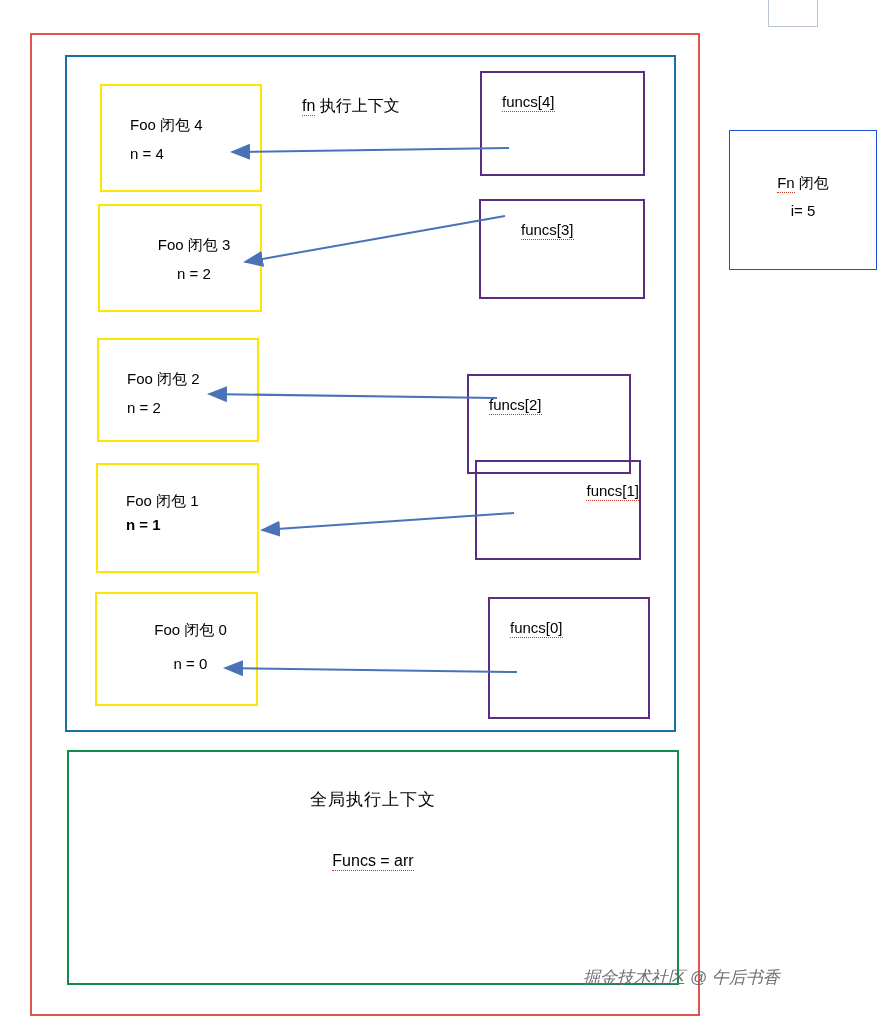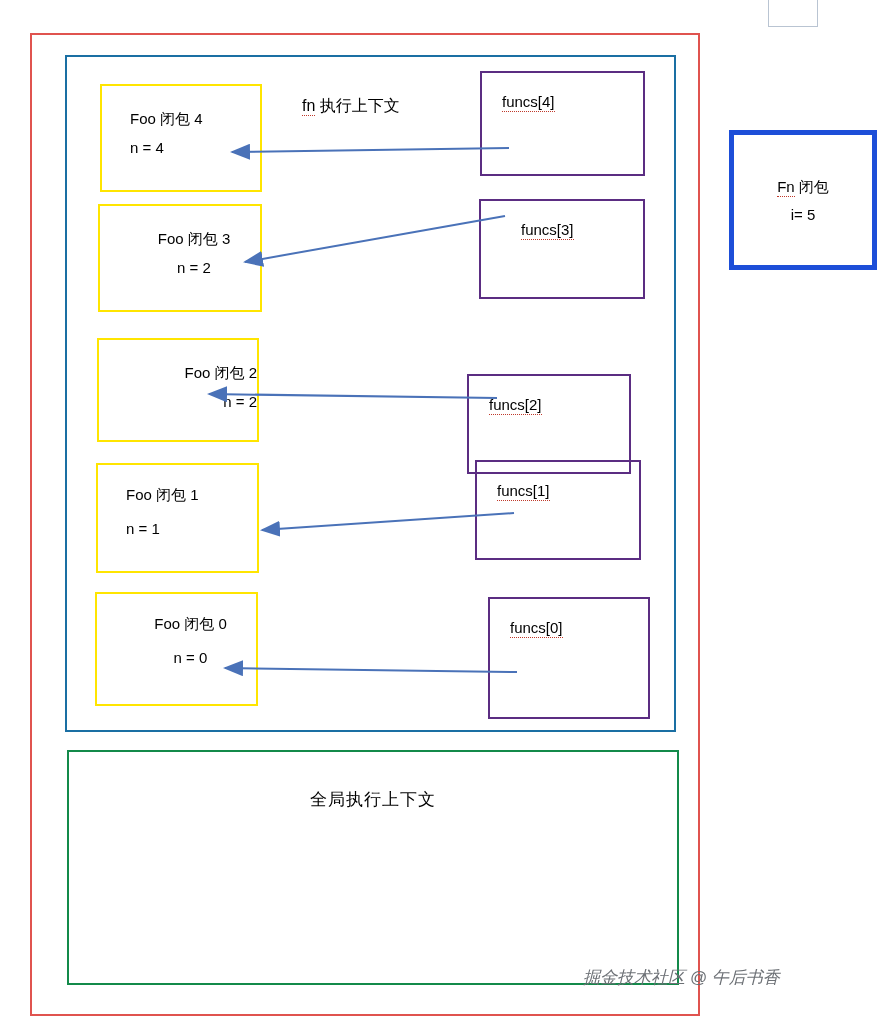--- a/index.html
+++ b/index.html
@@ -65,21 +65,21 @@
   .fn-context-label .sp {
     border-bottom: 1px dotted #c0392b;
     padding-bottom: 1px;
   }
 
   
   .closure {
     position: absolute;
     border: 2px solid #ffe500;
     box-sizing: border-box;
-    padding: 18px 0 0 28px;
+    padding: 24px 0 0 28px;
     font-size: 15px;
     color: #000;
     line-height: 1.95;
   }
   .closure .ttl { display: block; }
   .closure .val { display: block; }
 
   
   .funcs {
     position: absolute;
@@ -126,21 +126,21 @@
     padding-bottom: 1px;
   }
 
   
   .fn-closure {
     position: absolute;
     left: 712px;
     top: 130px;
     width: 148px;
     height: 140px;
-    border: 5px solid #1d4ed8;
+    border: 1px solid #1d4ed8;
     box-sizing: border-box;
     text-align: center;
     font-size: 15px;
     padding-top: 38px;
     line-height: 1.85;
   }
   .fn-closure .sp {
     border-bottom: 1px dotted #c0392b;
     padding-bottom: 1px;
   }
@@ -183,57 +183,60 @@
   <div class="closure" style="left:83px; top:84px; width:162px; height:108px;">
     <span class="ttl">Foo 闭包 4</span>
     <span class="val">n = 4</span>
   </div>
 
   <div class="closure" style="left:81px; top:204px; width:164px; height:108px;text-align:center;">
     <span class="ttl">Foo 闭包 3</span>
     <span class="val">n = 2</span>
   </div>
 
-  <div class="closure" style="left:80px; top:338px; width:162px; height:104px;text-align:right;">
+  <div class="closure" style="left:80px; top:338px; width:162px; height:104px;">
     <span class="ttl">Foo 闭包 2</span>
     <span class="val">n = 2</span>
   </div>
 
   <div class="closure" style="left:79px; top:463px; width:163px; height:110px; line-height:1.6;">
     <span class="ttl">Foo 闭包 1</span>
-    <span class="val" style="margin-top:10px;">n = 1</span>
+    <span class="val" style="font-weight:bold;">n = 1</span>
   </div>
 
   <div class="closure" style="left:78px; top:592px; width:163px; height:114px; line-height:1.6;text-align:center;">
     <span class="ttl">Foo 闭包 0</span>
     <span class="val" style="margin-top:10px;">n = 0</span>
   </div>
 
   <div class="funcs" style="left:463px; top:71px; width:165px; height:105px;">
     <span class="lbl">funcs[4]</span>
   </div>
 
   <div class="funcs" style="left:462px; top:199px; width:166px; height:100px;padding-left:40px;">
     <span class="lbl">funcs[3]</span>
   </div>
 
   <div class="funcs" style="left:450px; top:334px; width:164px; height:100px;margin-top:40px;">
     <span class="lbl">funcs[2]</span>
   </div>
 
-  <div class="funcs" style="left:458px; top:460px; width:166px; height:100px;">
+  <div class="funcs" style="left:458px; top:460px; width:166px; height:100px;text-align:right;">
     <span class="lbl">funcs[1]</span>
   </div>
 
   <div class="funcs" style="left:471px; top:597px; width:162px; height:122px;">
     <span class="lbl">funcs[0]</span>
   </div>
 
   <div class="global-ctx">
     <div class="global-title">全局执行上下文</div>
+    <div class="global-sub">
+      <span class="sp">Funcs = arr</span>
+    </div>
   </div>
 
   <div class="fn-closure">
     <div>
       <span class="sp">Fn</span><span> 闭包</span>
     </div>
     <div>i= 5</div>
   </div>
 
   <svg class="arrows" viewBox="0 0 893 1029" xmlns="http://www.w3.org/2000/svg">

